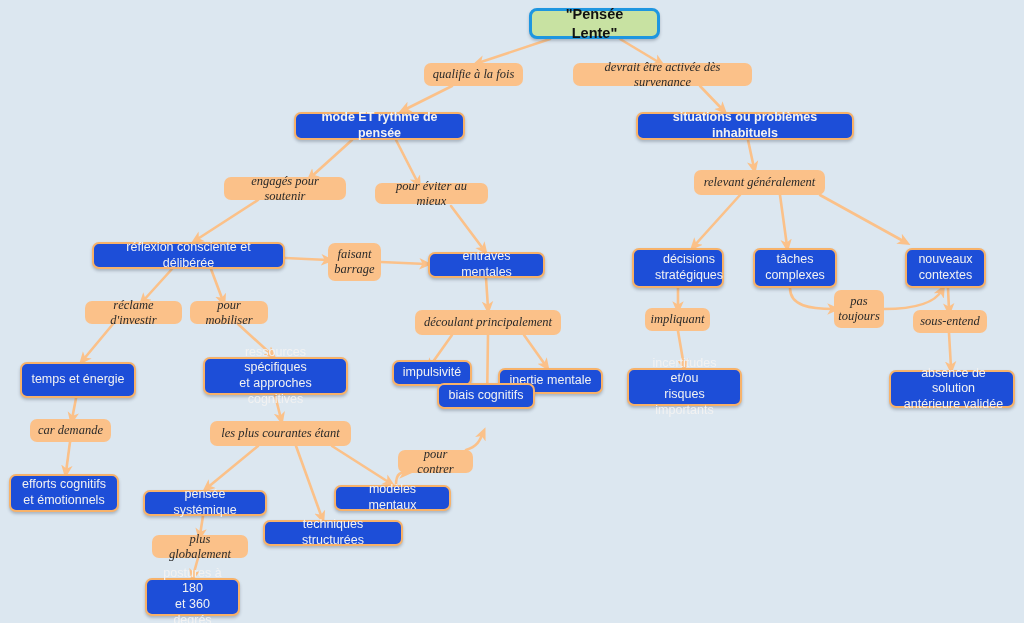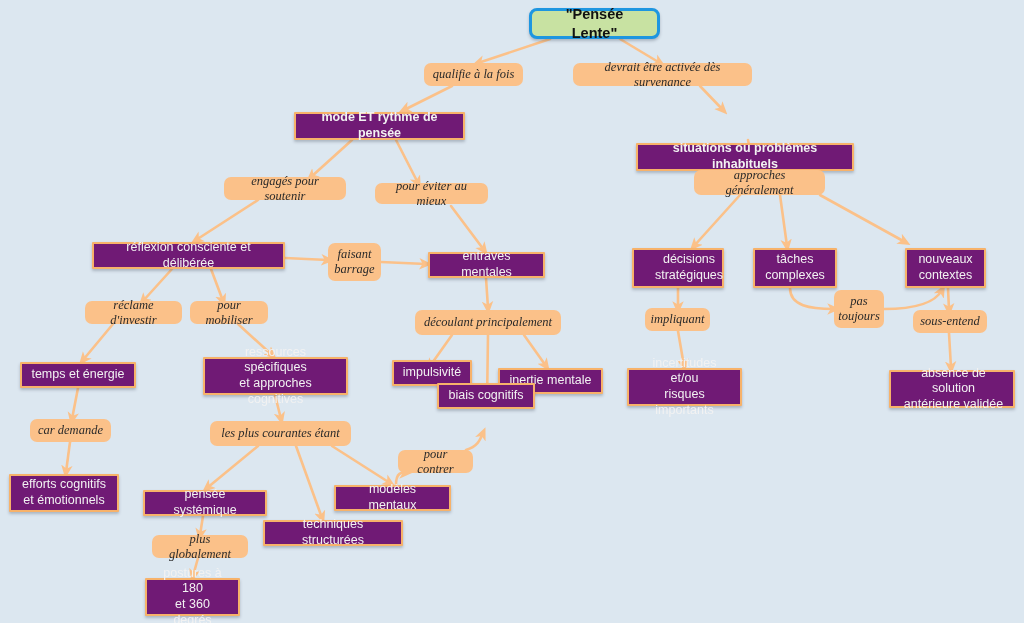--- a/index.html
+++ b/index.html
@@ -16,23 +16,23 @@
   }
   #edges {
     position: absolute;
     left: 0; top: 0;
     width: 1024px; height: 623px;
     pointer-events: none;
   }
   .node {
     position: absolute;
     box-sizing: border-box;
-    background: #701a75;
+    background: #1d4ed8;
     border: 2px solid #f7b26a;
-    border-radius: 1px;
+    border-radius: 7px;
     color: #f2f2f2;
     font-size: 12.5px;
     line-height: 1.25;
     text-align: center;
     display: flex;
     align-items: center;
     justify-content: center;
     padding: 3px 9px;
     box-shadow: 0 2px 3px rgba(60,70,85,0.30);
     white-space: pre-line;
@@ -115,30 +115,30 @@
         <path d="M 396 485 C 396 470 404 473 406 473" marker-end="url(#arrow)"></path>
         <path d="M 466 450 C 478 446 480 440 483 433" marker-end="url(#arrow)"></path>
         <path d="M 203 516 L 200 535" marker-end="url(#arrow)"></path>
         <path d="M 198 558 L 193 576" marker-end="url(#arrow)"></path>
       </g>
   </svg>
 
   <div id="node-layer">
       <div class="node root" style="left: 529px; top: 8px; width: 131px; height: 31px;">"Pensée Lente"</div>
       <div class="node bold" style="left: 294px; top: 112px; width: 171px; height: 28px;">mode ET rythme de pensée</div>
-      <div class="node bold" style="left: 636px; top: 112px; width: 218px; height: 28px; margin-top: 31px;">situations ou problèmes inhabituels</div>
+      <div class="node bold" style="left: 636px; top: 112px; width: 218px; height: 28px;">situations ou problèmes inhabituels</div>
       <div class="node" style="left: 92px; top: 242px; width: 193px; height: 27px;">réflexion consciente et délibérée</div>
       <div class="node" style="left: 428px; top: 252px; width: 117px; height: 26px;">entraves mentales</div>
       <div class="node" style="left: 632px; top: 248px; width: 92px; height: 40px; padding-left: 31px;">décisions
 stratégiques</div>
       <div class="node" style="left: 753px; top: 248px; width: 84px; height: 40px; text-align: center;">tâches
 complexes</div>
       <div class="node" style="left: 905px; top: 248px; width: 81px; height: 40px;">nouveaux
 contextes</div>
-      <div class="node" style="left: 20px; top: 362px; width: 116px; height: 26px;">temps et énergie</div>
+      <div class="node" style="left: 20px; top: 362px; width: 116px; height: 36px;">temps et énergie</div>
       <div class="node" style="left: 203px; top: 357px; width: 145px; height: 38px;">ressources spécifiques
 et approches cognitives</div>
       <div class="node" style="left: 392px; top: 360px; width: 80px; height: 26px;">impulsivité</div>
       <div class="node" style="left: 498px; top: 368px; width: 105px; height: 26px;">inertie mentale</div>
       <div class="node" style="left: 627px; top: 368px; width: 115px; height: 38px;">incertitudes et/ou
 risques importants</div>
       <div class="node" style="left: 889px; top: 370px; width: 126px; height: 38px; padding-left: 12px;">absence de solution
 antérieure validée</div>
       <div class="node" style="left: 9px; top: 474px; width: 110px; height: 38px;">efforts cognitifs
 et émotionnels</div>
@@ -147,21 +147,21 @@
       <div class="node" style="left: 334px; top: 485px; width: 117px; height: 26px;">modèles mentaux</div>
       <div class="node" style="left: 263px; top: 520px; width: 140px; height: 26px;">techniques structurées</div>
       <div class="node" style="left: 145px; top: 578px; width: 95px; height: 38px;">postures à 180
 et 360 degrés</div>
     </div>
   <div id="label-layer">
       <div class="label" style="left: 424px; top: 63px; width: 99px; height: 23px;">qualifie à la fois</div>
       <div class="label" style="left: 573px; top: 63px; width: 179px; height: 23px;">devrait être activée dès survenance</div>
       <div class="label" style="left: 224px; top: 177px; width: 122px; height: 23px;">engagés pour soutenir</div>
       <div class="label" style="left: 375px; top: 183px; width: 113px; height: 21px;">pour éviter au mieux</div>
-      <div class="label" style="left: 694px; top: 170px; width: 131px; height: 25px;">approches généralement</div>
+      <div class="label" style="left: 694px; top: 170px; width: 131px; height: 25px;">relevant généralement</div>
       <div class="label" style="left: 328px; top: 243px; width: 53px; height: 38px;">faisant
 barrage</div>
       <div class="label" style="left: 85px; top: 301px; width: 97px; height: 23px;">réclame d'investir</div>
       <div class="label" style="left: 190px; top: 301px; width: 78px; height: 23px;">pour mobiliser</div>
       <div class="label" style="left: 415px; top: 310px; width: 146px; height: 25px;">découlant principalement</div>
       <div class="label" style="left: 645px; top: 308px; width: 65px; height: 23px;">impliquant</div>
       <div class="label" style="left: 834px; top: 290px; width: 50px; height: 38px;">pas
 toujours</div>
       <div class="label" style="left: 913px; top: 310px; width: 74px; height: 23px;">sous-entend</div>
       <div class="label" style="left: 30px; top: 419px; width: 81px; height: 23px;">car demande</div>

